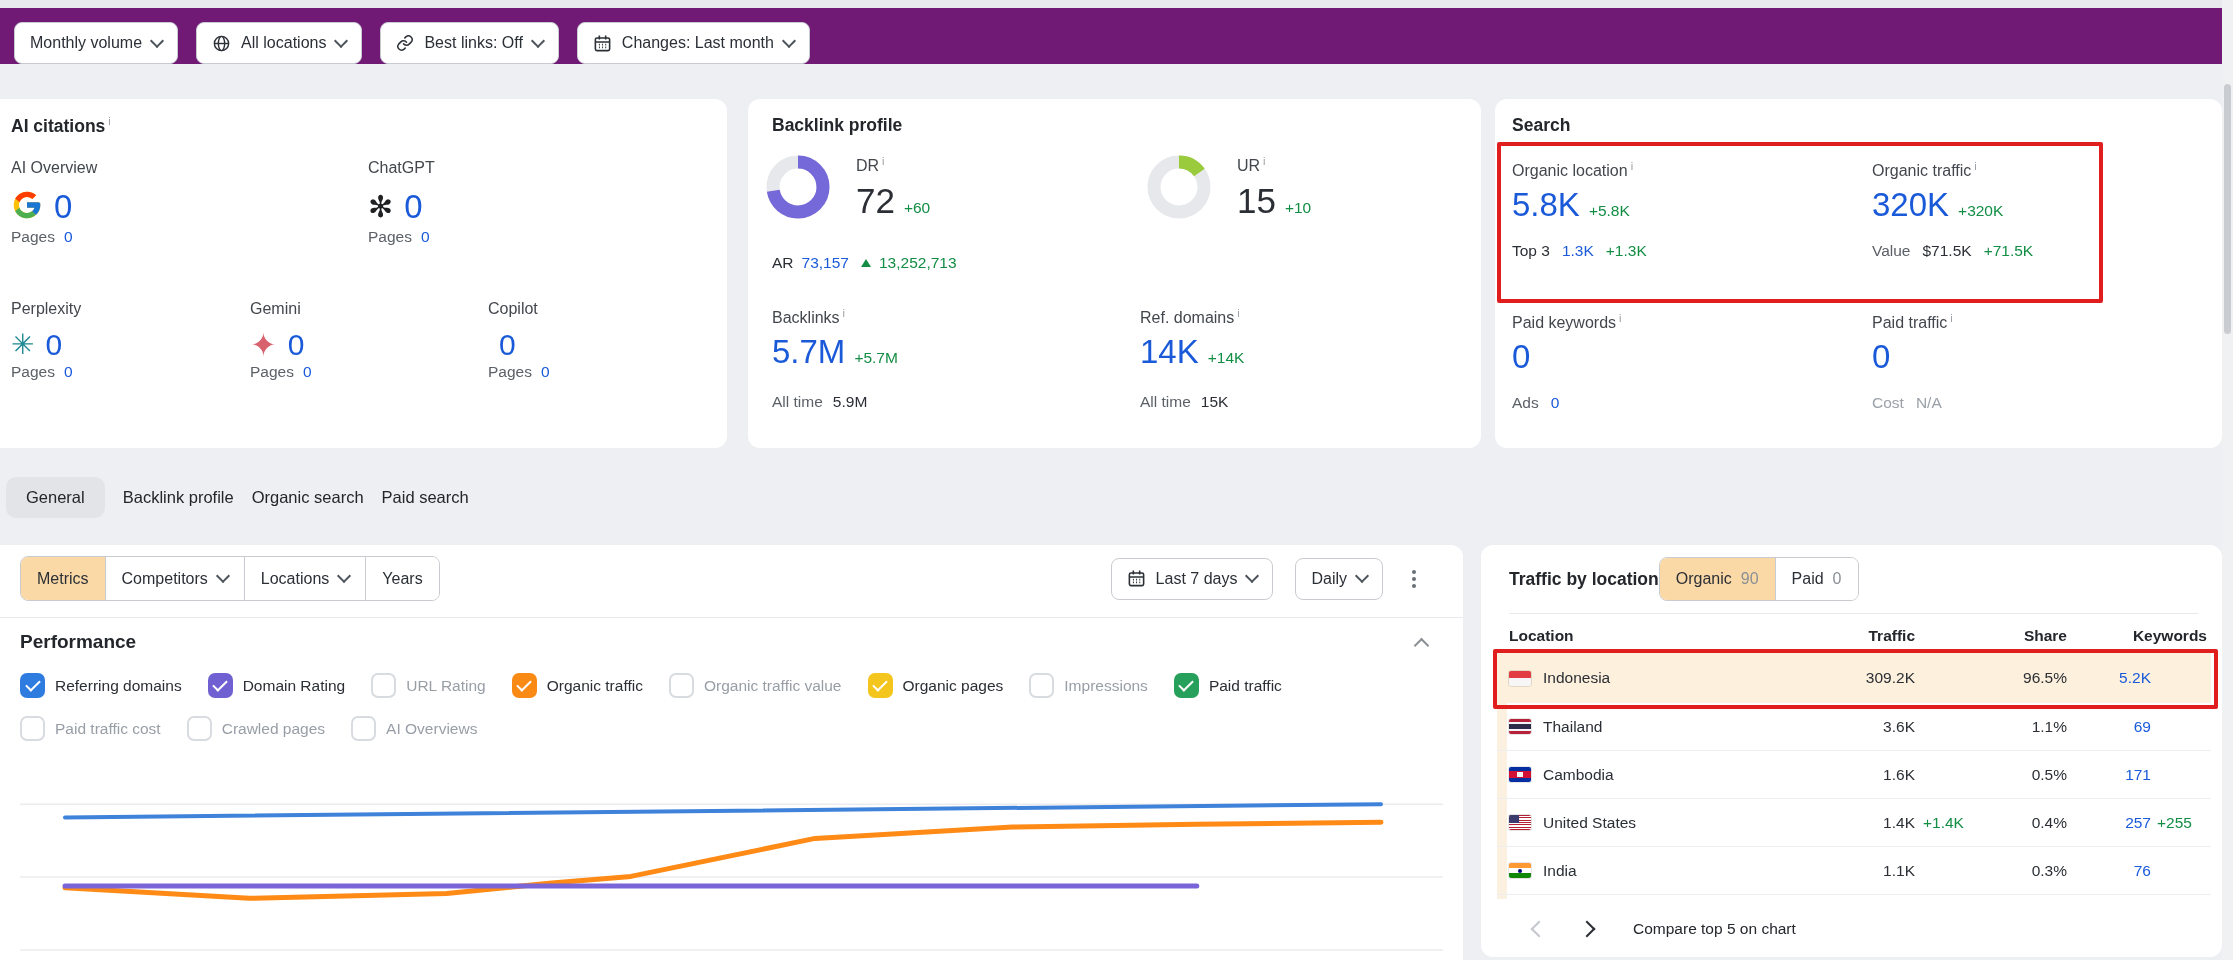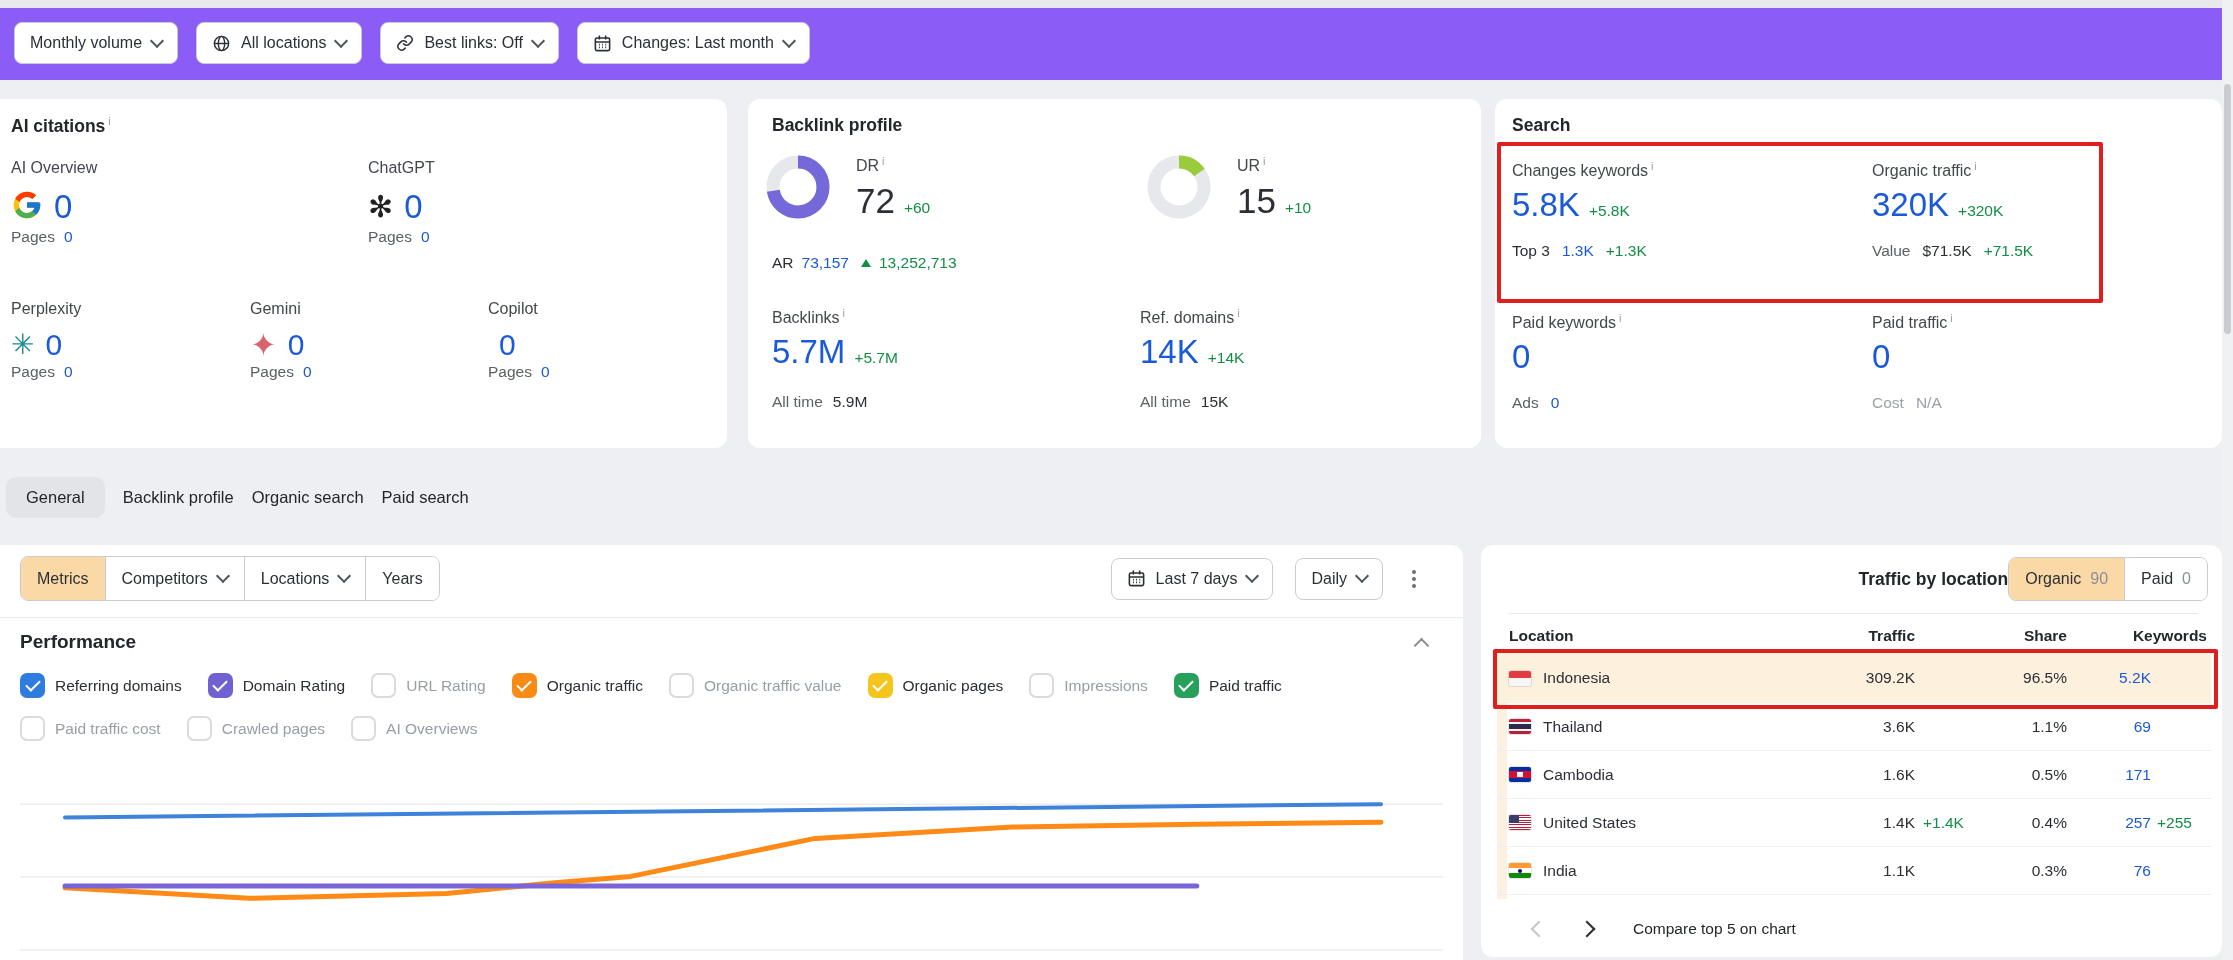--- a/index.html
+++ b/index.html
@@ -1,19 +1,19 @@
 <!DOCTYPE html>
 <html><head>
 <meta charset="utf-8">
 <style>
   html,body{margin:0;padding:0}
   body{width:2233px;height:960px;position:relative;overflow:hidden;background:#edeff2;
        font-family:"Liberation Sans","DejaVu Sans",sans-serif;color:#23262b;}
   .topstrip{position:absolute;left:0;top:0;width:100%;height:8px;background:#e7e9ec}
-  .topbar{position:absolute;left:0;top:8px;width:100%;height:72px;background:#8b5cf6}
+  .topbar{position:absolute;left:0;top:8px;width:100%;height:56px;background:#701a75}
   .chips{position:absolute;left:14px;top:14px;display:flex;gap:18px}
   .chip{height:42px;display:flex;align-items:center;gap:10px;padding:0 15px;background:#fff;
         border:1px solid #c8ccd1;border-radius:8px;font-size:16px;color:#2b2f36;cursor:pointer;
         font-family:inherit}
   .chip .icon{display:flex;align-items:center}
   .chev{width:8px;height:8px;border-right:2px solid #4e545b;border-bottom:2px solid #4e545b;
         transform:rotate(45deg);margin-top:-5px;flex:none}
   .chev-up{width:9px;height:9px;border-right:2px solid #8a9096;border-bottom:2px solid #8a9096;
         transform:rotate(225deg);margin-top:6px}
   .card{position:absolute;background:#fff;border-radius:12px}
@@ -94,21 +94,21 @@
   .cb-item{display:flex;align-items:center;gap:10px;font-size:15.5px;cursor:pointer}
   .cb-box{width:25px;height:25px;border-radius:7px;display:flex;align-items:center;justify-content:center;box-sizing:border-box;flex:none}
   .cb-box.un{border:2px solid #d8dbdf;background:#fff}
   .checkmark{width:12px;height:6px;border-left:2.5px solid #fff;border-bottom:2.5px solid #fff;
              transform:rotate(-45deg);margin-top:-3px}
   .cb-label{color:#2b2f35}
   .cb-label.muted{color:#989ea6}
   #chart{position:absolute;left:20px;top:225px}
   
   #card-traffic{left:1481px;top:545px;width:741px;height:412px}
-  .tl-header{position:absolute;left:28px;right:14px;top:12px;display:flex;justify-content:flex-end;align-items:center}
+  .tl-header{position:absolute;left:28px;right:0;top:12px;display:flex;justify-content:flex-start;align-items:center}
   .tl-title{font-size:17.5px;font-weight:bold}
   .toggle{display:flex;border:1px solid #c8ccd1;border-radius:8px;overflow:hidden;height:42px}
   .tseg{display:flex;align-items:center;gap:9px;padding:0 16px;font-size:16px;background:#fff;
         border:none;cursor:pointer;font-family:inherit;color:#2b2f36}
   .tseg + .tseg{border-left:1px solid #c8ccd1}
   .tseg.active{background:#fbd9a6}
   .tseg .count{color:#8a9096}
   .tl-divider{position:absolute;left:28px;right:24px;top:68px;border-top:1px solid #e7e9ec}
   .tl-cols{position:absolute;left:28px;right:15px;top:76px;height:30px;display:flex;align-items:center;
            font-weight:bold;font-size:15.5px}
@@ -321,21 +321,21 @@
         <b>15K</b>
       </div>
   </div>
 </section>
 
 <section class="card" id="card-search">
   <h3 class="card-title"><span>Search</span></h3>
   <div class="redbox" id="search-redbox"></div>
 
   <div class="s-block" id="s-ok">
-    <div class="metric-label"><span>Changes keywords</span><sup class="info">i</sup></div>
+    <div class="metric-label"><span>Organic location</span><sup class="info">i</sup></div>
     <div class="metric-value-row">
         <span class="metric-value">5.8K</span>
         <span class="delta">+5.8K</span>
       </div>
     <div class="sub" id="sub-ok">
         <span class="t-dark">Top 3</span>
         <span class="t-link">1.3K</span>
         <span class="t-green">+1.3K</span>
       </div>
   </div>

